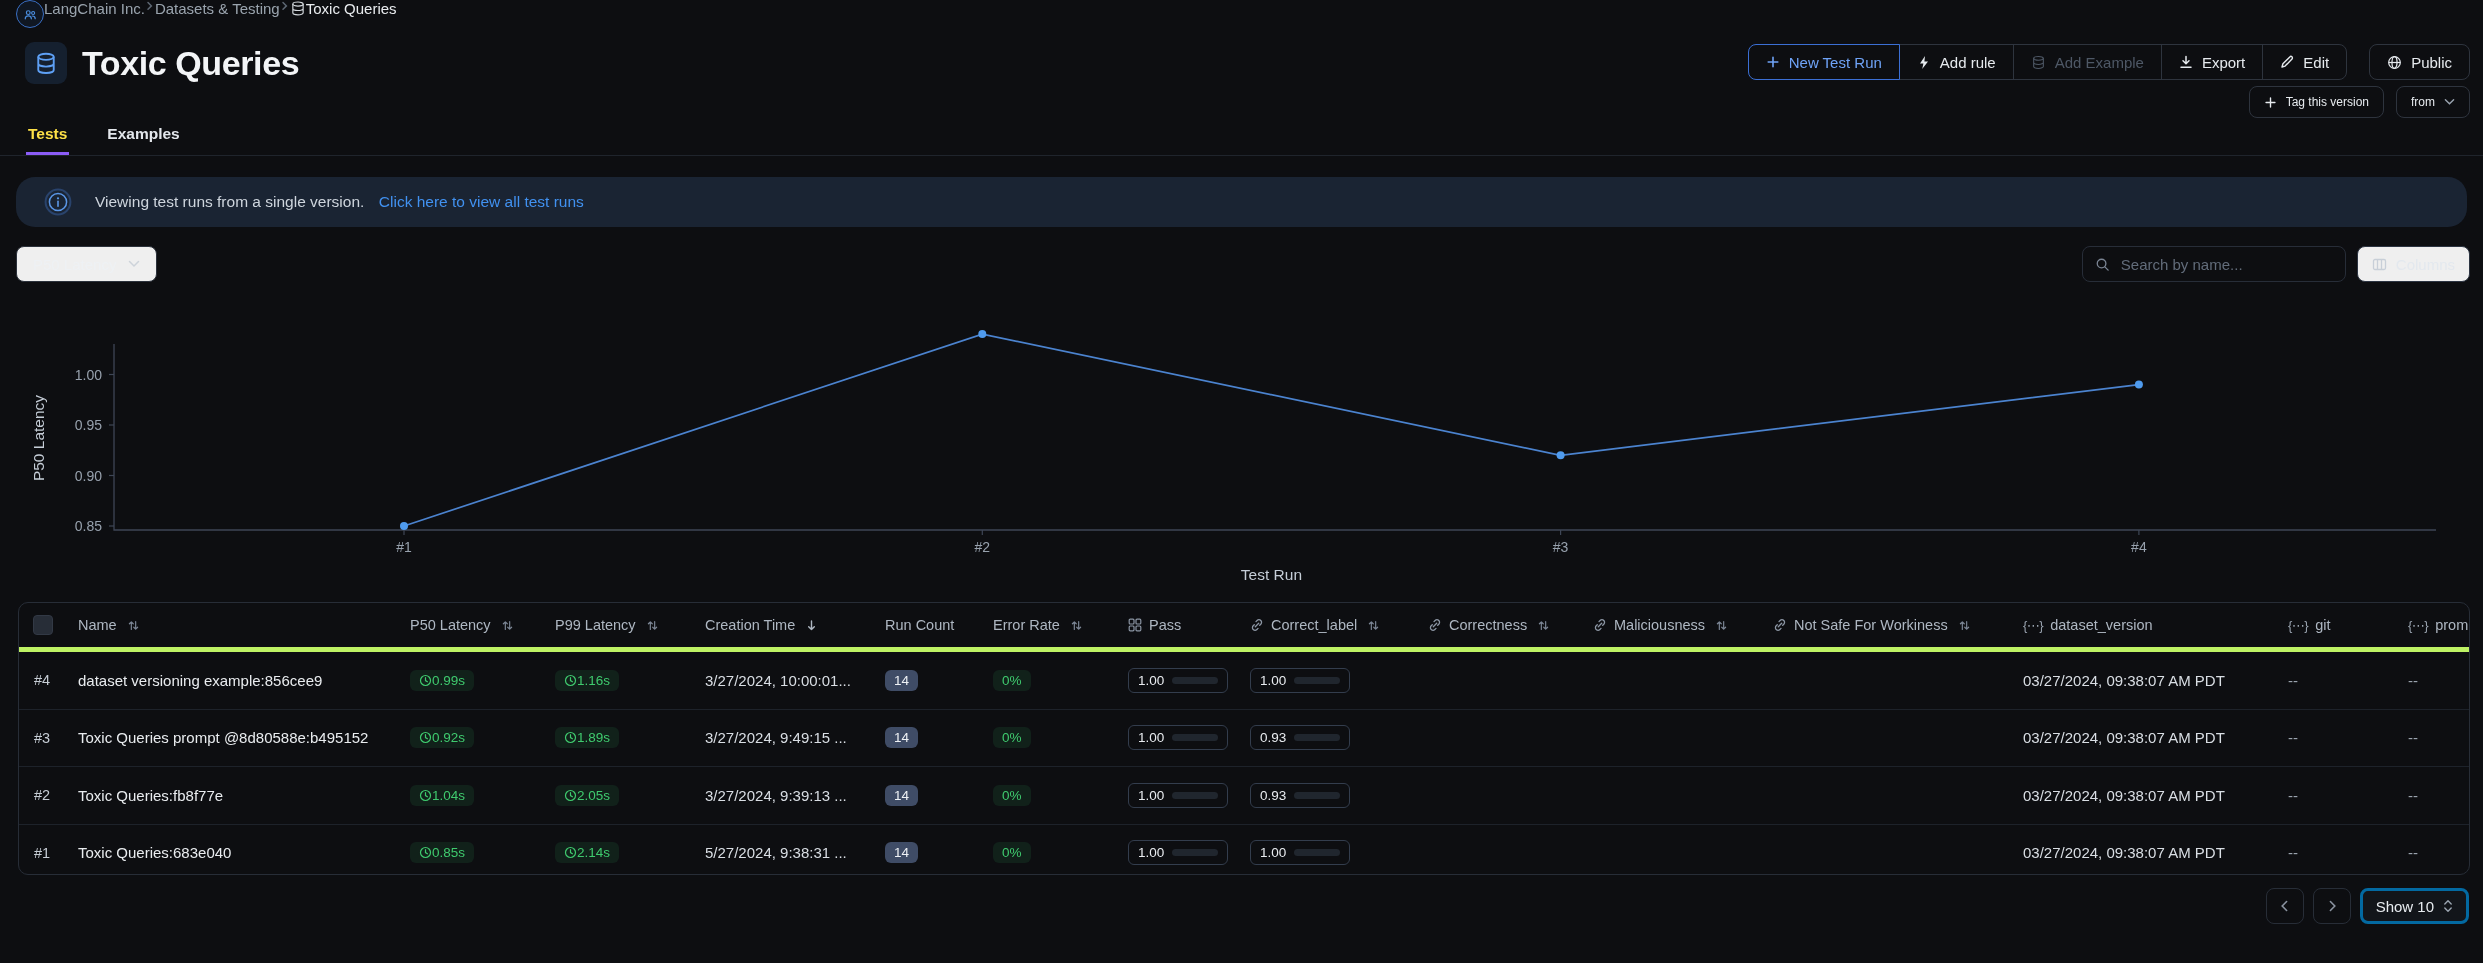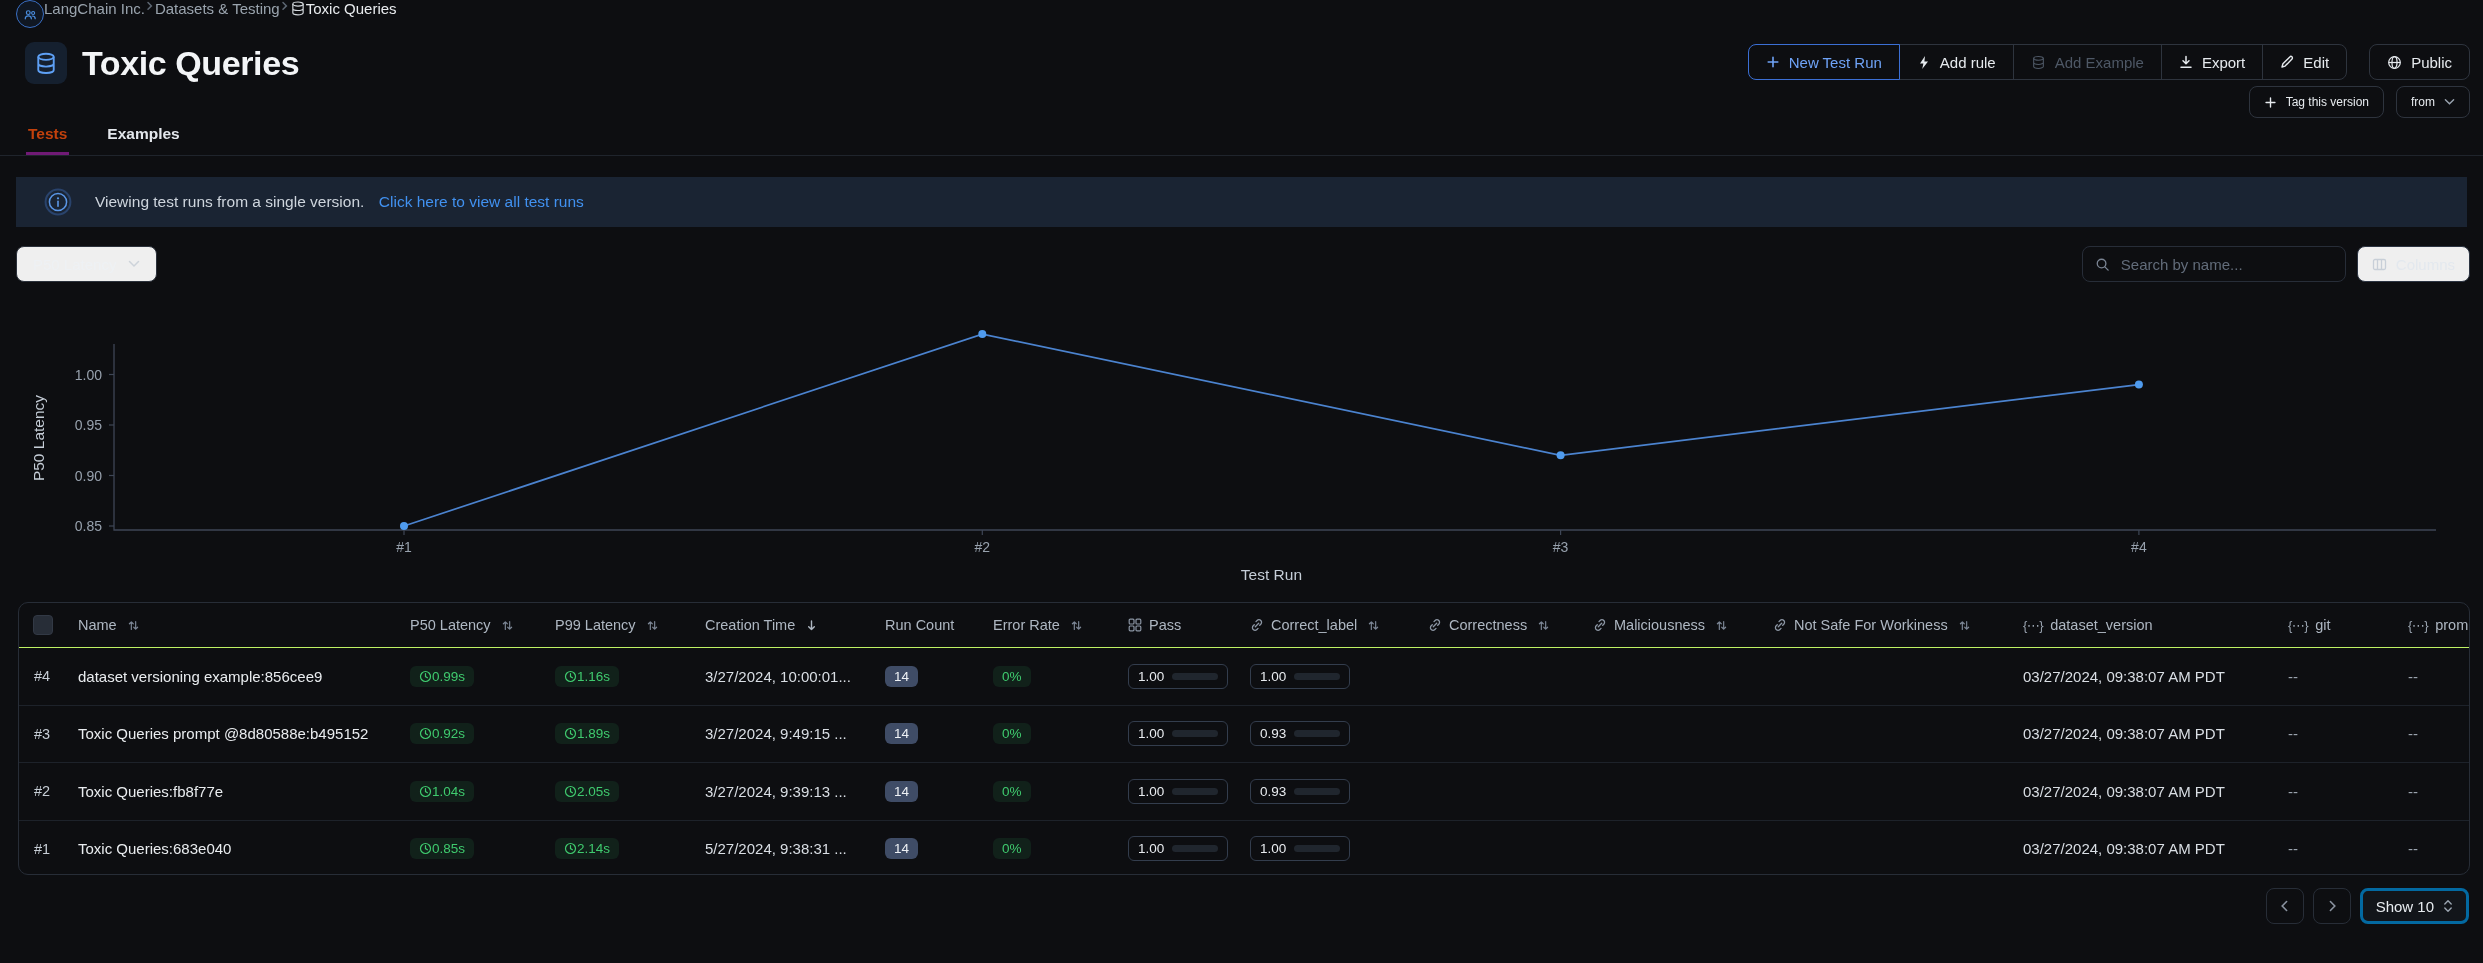--- a/index.html
+++ b/index.html
@@ -29,25 +29,25 @@
   .btn.primary-outline{border:1px solid #3b6fd4;color:#6fa3f7;position:relative;z-index:2;border-radius:8px 0 0 8px}
   .btn.disabled{color:#4e5866;cursor:default}
   .btn.rounded{border-radius:8px}
   .public-gap{width:22px}
   .actions-row2{position:absolute;top:86px;right:13px;display:flex;align-items:center;gap:12px}
   .btn.small{height:32px;font-size:12px;padding:0 14px}
 
   
   .tabs{position:absolute;top:119px;left:26px;display:flex;gap:36px;height:36px}
   .tab{font-size:15.5px;font-weight:600;color:#e3e7ec;padding:6px 2px 12px;cursor:pointer}
-  .tab.active{color:#c2410c;border-bottom:3px solid #701a75}
+  .tab.active{color:#fde047;border-bottom:3px solid #8b5cf6}
   .tabs-divider{position:absolute;top:155px;left:0;width:2483px;height:1px;background:#1f242c}
 
   
-  .banner{position:absolute;top:177px;left:16px;right:16px;height:50px;background:#1a2433;border-radius:0;
+  .banner{position:absolute;top:177px;left:16px;right:16px;height:50px;background:#1a2433;border-radius:19px;
           display:flex;align-items:center;padding-left:28px;gap:23px;box-sizing:border-box}
   .banner-text{font-size:15.5px;color:#ced5dd}
   .banner-link{font-size:15.5px;color:#4191f0;margin-left:10px;cursor:pointer}
 
   
   .metric-btn{position:absolute;top:246px;left:16px;height:36px;border:1px solid #2b313b;border-radius:8px;
               display:flex;align-items:center;gap:12px;padding:0 16px;font-size:15px;color:#eef1f4;cursor:pointer}
   .filter-right{position:absolute;top:246px;right:13px;display:flex;align-items:center;gap:11px}
   .search-box{width:264px;height:36px;border:1px solid #272d38;border-radius:8px;display:flex;align-items:center;
               padding:0 10px 0 12px;gap:9px;box-sizing:border-box}
@@ -55,21 +55,21 @@
                     font-family:"Liberation Sans","DejaVu Sans",sans-serif}
   .search-box input::placeholder{color:#626c7a}
   .columns-btn{height:36px;border:1px solid #2c3442;border-radius:8px;display:flex;align-items:center;gap:9px;
                padding:0 14px;font-size:15px;color:#e3e8ee;cursor:pointer}
 
   
   .table-wrap{position:absolute;top:602px;left:18px;width:2452px;height:273px;border:1px solid #272d37;
               border-radius:10px;overflow:hidden;box-sizing:border-box}
   .trow{display:grid;grid-template-columns:59px 332px 145px 150px 180px 108px 135px 122px 178px 165px 180px 250px 265px 120px 140px;
         align-items:center}
-  .thead{height:44px;border-bottom:1px solid #bef264;color:#aeb7c2;font-size:14.5px}
+  .thead{height:44px;border-bottom:5px solid #bef264;color:#aeb7c2;font-size:14.5px}
   .tr{height:56.5px;border-top:1px solid #1d222a;font-size:15px;cursor:pointer}
   .tr:first-of-type{border-top:none}
   .cell{display:flex;align-items:center;gap:7px;overflow:hidden;white-space:nowrap}
   .cell.num{padding-left:15px;color:#c6cdd5;font-size:14.5px}
   .cell.name{color:#e9ecef}
   .checkbox{width:18px;height:18px;border-radius:4px;background:#272d37;border:1px solid #323945;margin-left:14px;cursor:pointer}
   .hicon{display:flex;align-items:center;color:#8b95a3}
   .braces{font-size:13px;color:#97a1ad;letter-spacing:-.5px}
   .sort{display:flex;align-items:center;margin-left:3px}
   .badge{display:inline-flex;align-items:center;padding:3px 9px;border-radius:6px;font-size:13.5px}

